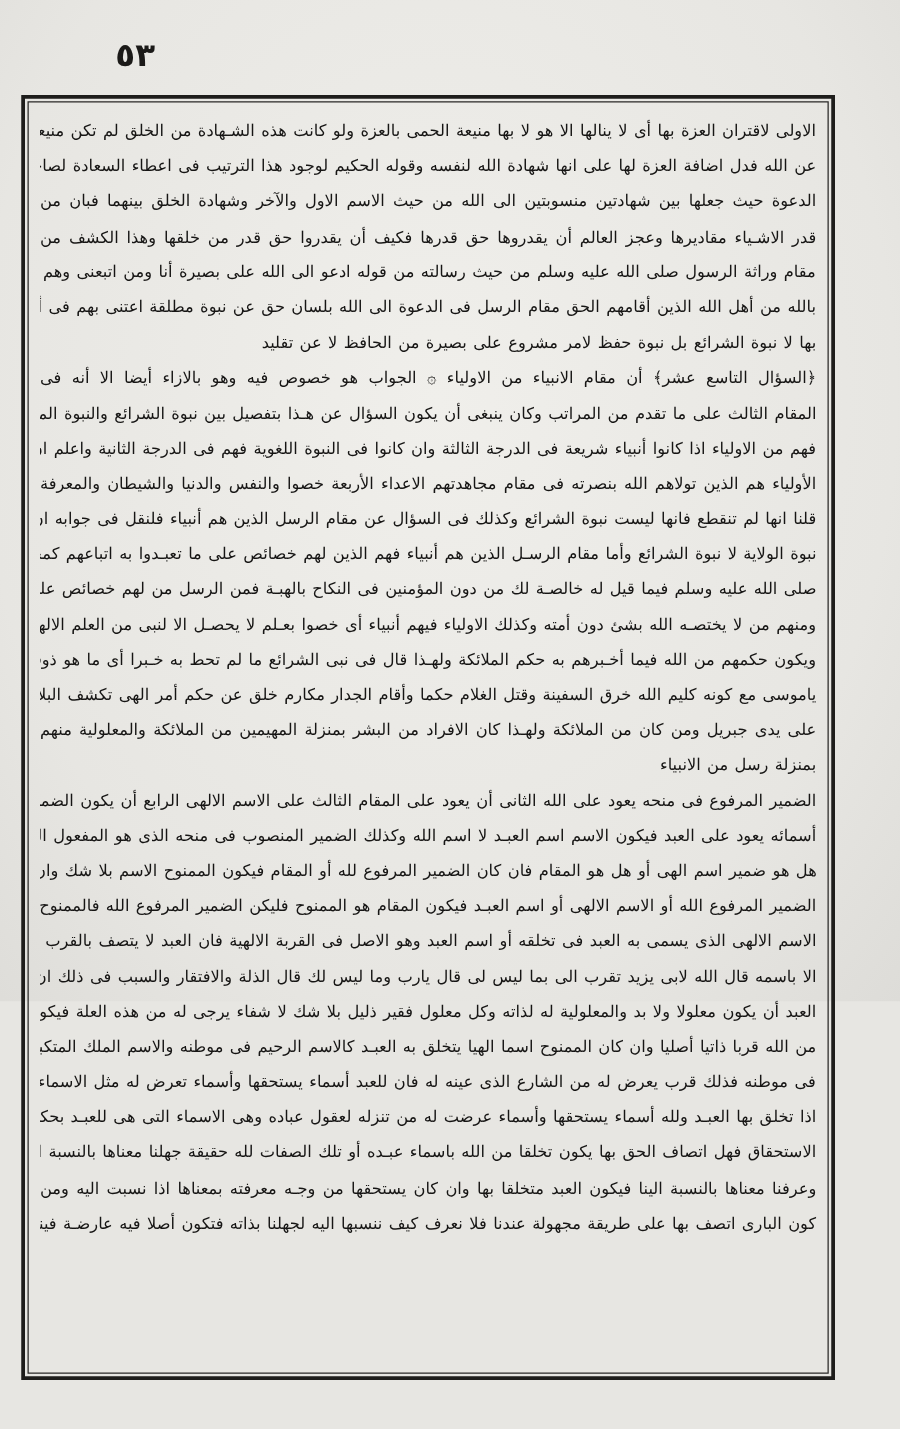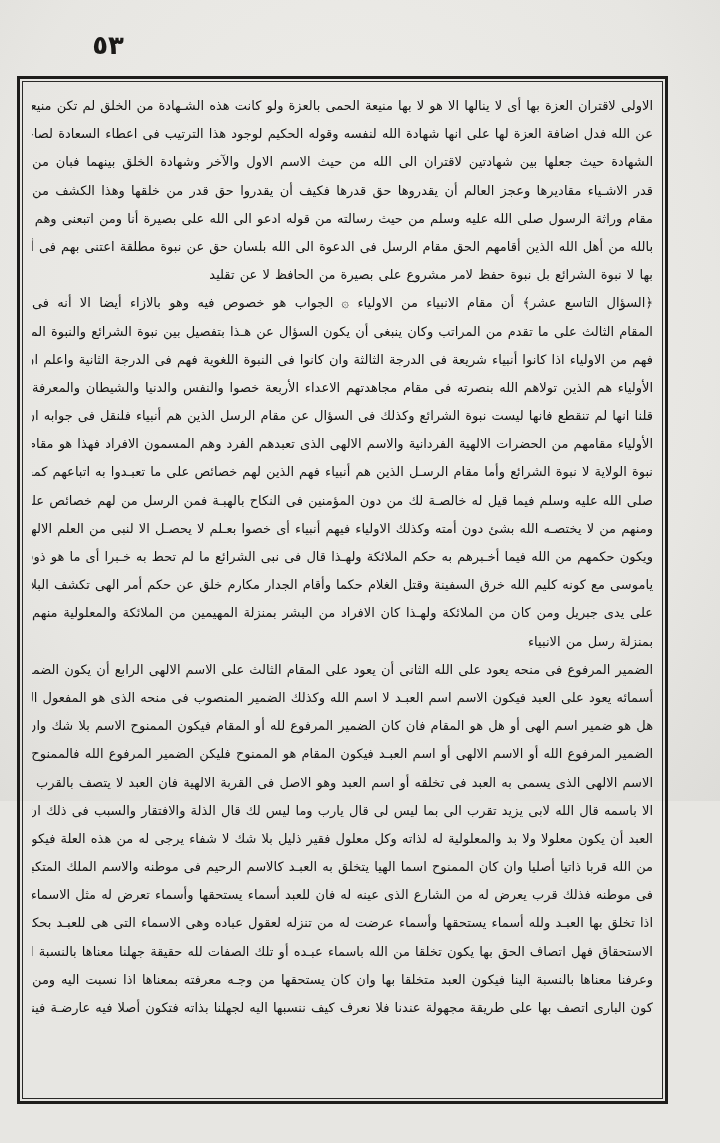--- a/index.html
+++ b/index.html
@@ -72,33 +72,32 @@
 <div class="scan-page">
 
   <div class="page-number">٥٣</div>
 
   <div class="frame-outer">
     <div class="frame-inner">
       <div class="text-body" id="text-body">
           <div class="paragraph">
             <div class="line">الاولى لاقتران العزة بها أى لا ينالها الا هو لا بها منيعة الحمى بالعزة ولو كانت هذه الشـهادة من الخلق لم تكن منيعة الحمى</div>
             <div class="line">عن الله فدل اضافة العزة لها على انها شهادة الله لنفسه وقوله الحكيم لوجود هذا الترتيب فى اعطاء السعادة لصاحب هذه</div>
-            <div class="line">الشهادة حيث جعلها بين شهادتين لاقتران الى الله من حيث الاسم الاول والآخر وشهادة الخلق بينهما فبان من</div>
+            <div class="line">الدعوة حيث جعلها بين شهادتين منسوبتين الى الله من حيث الاسم الاول والآخر وشهادة الخلق بينهما فبان من</div>
             <div class="line">قدر الاشـياء مقاديرها وعجز العالم أن يقدروها حق قدرها فكيف أن يقدروا حق قدر من خلقها وهذا الكشف من</div>
             <div class="line">مقام وراثة الرسول صلى الله عليه وسلم من حيث رسالته من قوله ادعو الى الله على بصيرة أنا ومن اتبعنى وهم العلماء</div>
             <div class="line">بالله من أهل الله الذين أقامهم الحق مقام الرسل فى الدعوة الى الله بلسان حق عن نبوة مطلقة اعتنى بهم فى أن وصفهم</div>
             <div class="line short">بها لا نبوة الشرائع بل نبوة حفظ لامر مشروع على بصيرة من الحافظ لا عن تقليد</div>
           </div>
           <div class="paragraph">
             <div class="line">﴿السؤال التاسع عشر﴾ أن مقام الانبياء من الاولياء ۞ الجواب هو خصوص فيه وهو بالازاء أيضا الا أنه فى</div>
             <div class="line">المقام الثالث على ما تقدم من المراتب وكان ينبغى أن يكون السؤال عن هـذا بتفصيل بين نبوة الشرائع والنبوة المطلقة</div>
             <div class="line">فهم من الاولياء اذا كانوا أنبياء شريعة فى الدرجة الثالثة وان كانوا فى النبوة اللغوية فهم فى الدرجة الثانية واعلم ان</div>
             <div class="line">الأولياء هم الذين تولاهم الله بنصرته فى مقام مجاهدتهم الاعداء الأربعة خصوا والنفس والدنيا والشيطان والمعرفة</div>
             <div class="line">قلنا انها لم تنقطع فانها ليست نبوة الشرائع وكذلك فى السؤال عن مقام الرسل الذين هم أنبياء فلنقل فى جوابه ان أنبياء</div>
-            <div class="line">الأولياء مقامهم من الحضرات الالهية الفردانية والاسم الالهى الذى تعبدهم الفرد وهم المسمون الافراد فهذا هو مقام</div>
             <div class="line">نبوة الولاية لا نبوة الشرائع وأما مقام الرسـل الذين هم أنبياء فهم الذين لهم خصائص على ما تعبـدوا به اتباعهم كمحمد</div>
             <div class="line">صلى الله عليه وسلم فيما قيل له خالصـة لك من دون المؤمنين فى النكاح بالهبـة فمن الرسل من لهم خصائص على أمتهم</div>
             <div class="line">ومنهم من لا يختصـه الله بشئ دون أمته وكذلك الاولياء فيهم أنبياء أى خصوا بعـلم لا يحصـل الا لنبى من العلم الالهى</div>
             <div class="line">ويكون حكمهم من الله فيما أخـبرهم به حكم الملائكة ولهـذا قال فى نبى الشرائع ما لم تحط به خـبرا أى ما هو ذوقك</div>
             <div class="line">ياموسى مع كونه كليم الله خرق السفينة وقتل الغلام حكما وأقام الجدار مكارم خلق عن حكم أمر الهى تكشف البلاد</div>
             <div class="line">على يدى جبريل ومن كان من الملائكة ولهـذا كان الافراد من البشر بمنزلة المهيمين من الملائكة والمعلولية منهم</div>
             <div class="line short">بمنزلة رسل من الانبياء</div>
           </div>
           <div class="paragraph">
             <div class="line">الضمير المرفوع فى منحه يعود على الله الثانى أن يعود على المقام الثالث على الاسم الالهى الرابع أن يكون الضمير فى</div>

